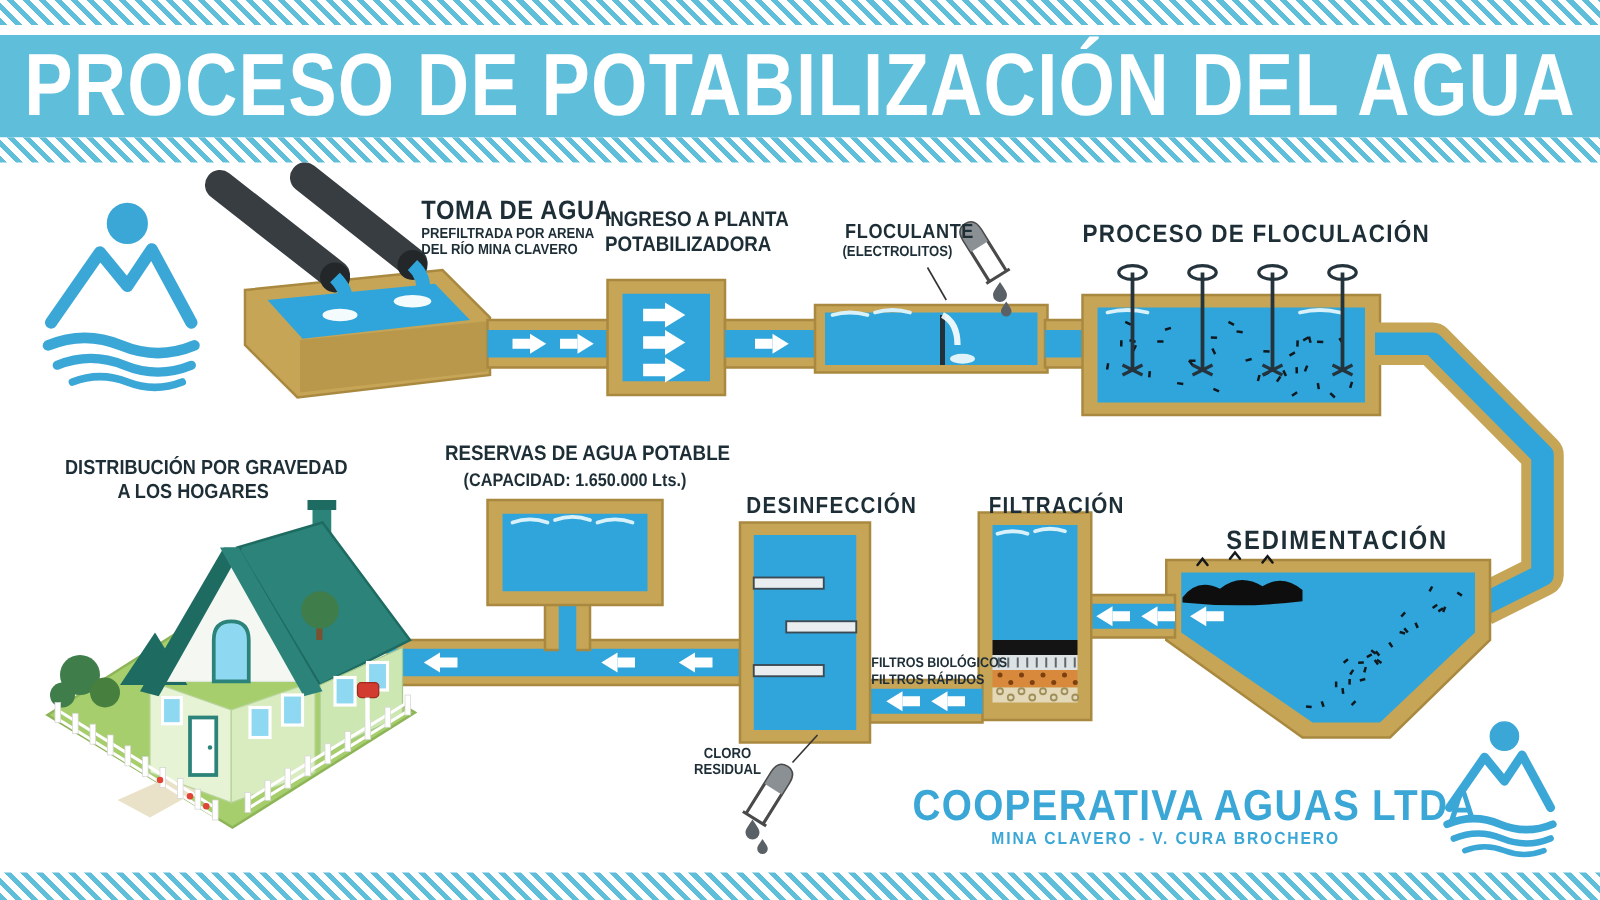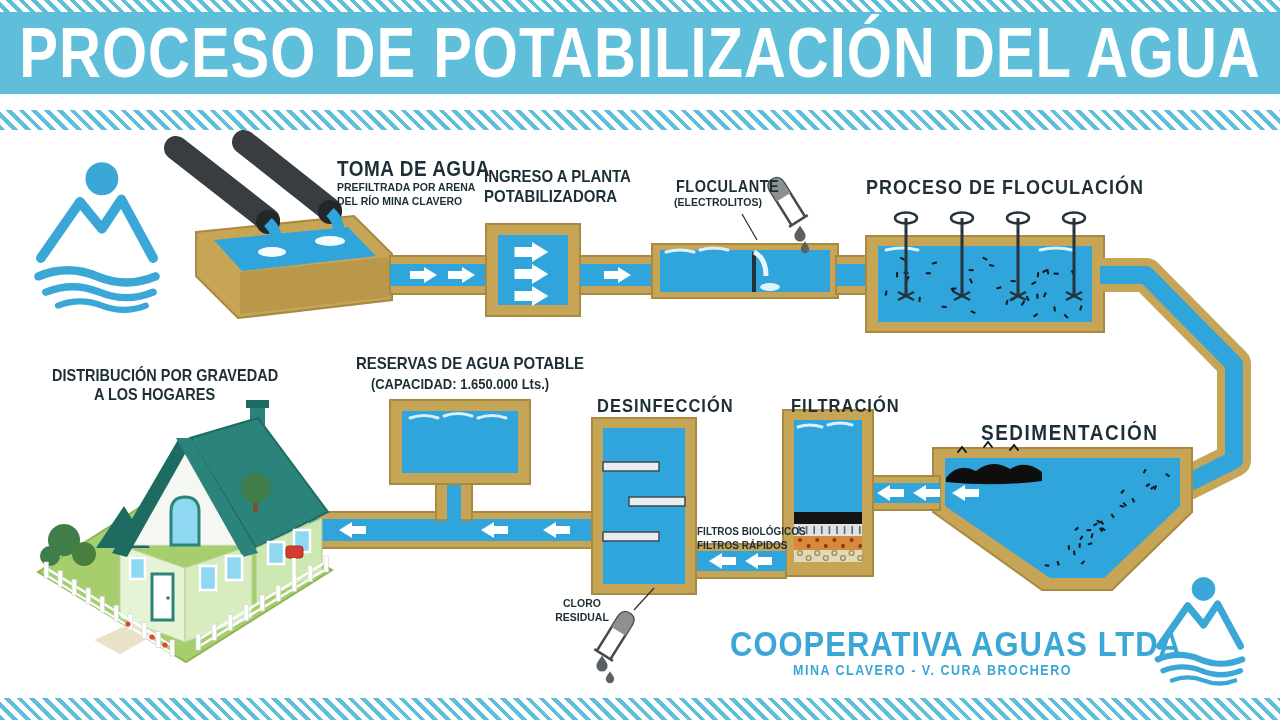--- a/index.html
+++ b/index.html
@@ -7,21 +7,21 @@
     --ink:#1D2E36; --brand:#3BA7D6; --roof:#2C837A; --roofDark:#1E6B62; --lawn:#A6CE6C;
   }
   html,body{margin:0;padding:0;background:#e8e8e8;}
   #stage{position:relative;width:1280px;height:720px;background:#ffffff;overflow:hidden;
          font-family:"Liberation Sans",sans-serif;}
   .stripe{position:absolute;left:0;width:100%;height:20px;
           background:repeating-linear-gradient(45deg,var(--band) 0 4px,#ffffff 4px 9px);}
   #stripe-top{top:0;}
   #stripe-mid{top:110px;}
   #stripe-bottom{top:698px;height:22px;}
-  .band{position:absolute;left:0;top:12px;width:100%;height:82px;background:var(--band);}
+  .band{position:absolute;left:0;top:28px;width:100%;height:82px;background:var(--band);}
   .title{height:82px;line-height:82px;text-align:center;color:#ffffff;font-size:58px;
          font-weight:700;letter-spacing:1px;transform:scaleY(1.22);white-space:nowrap;}
   #art{position:absolute;left:0;top:0;}
   .label{position:absolute;font-weight:700;color:var(--ink);transform:scaleY(1.12);
          transform-origin:left top;white-space:nowrap;}
   .label.center{text-align:center;}
   .brandtxt{color:var(--brand);}
   .sand{fill:var(--sand);stroke:var(--sandDark);stroke-width:2;}
   .water{fill:var(--water);}
   .sandS{stroke:var(--sand);fill:none;}

